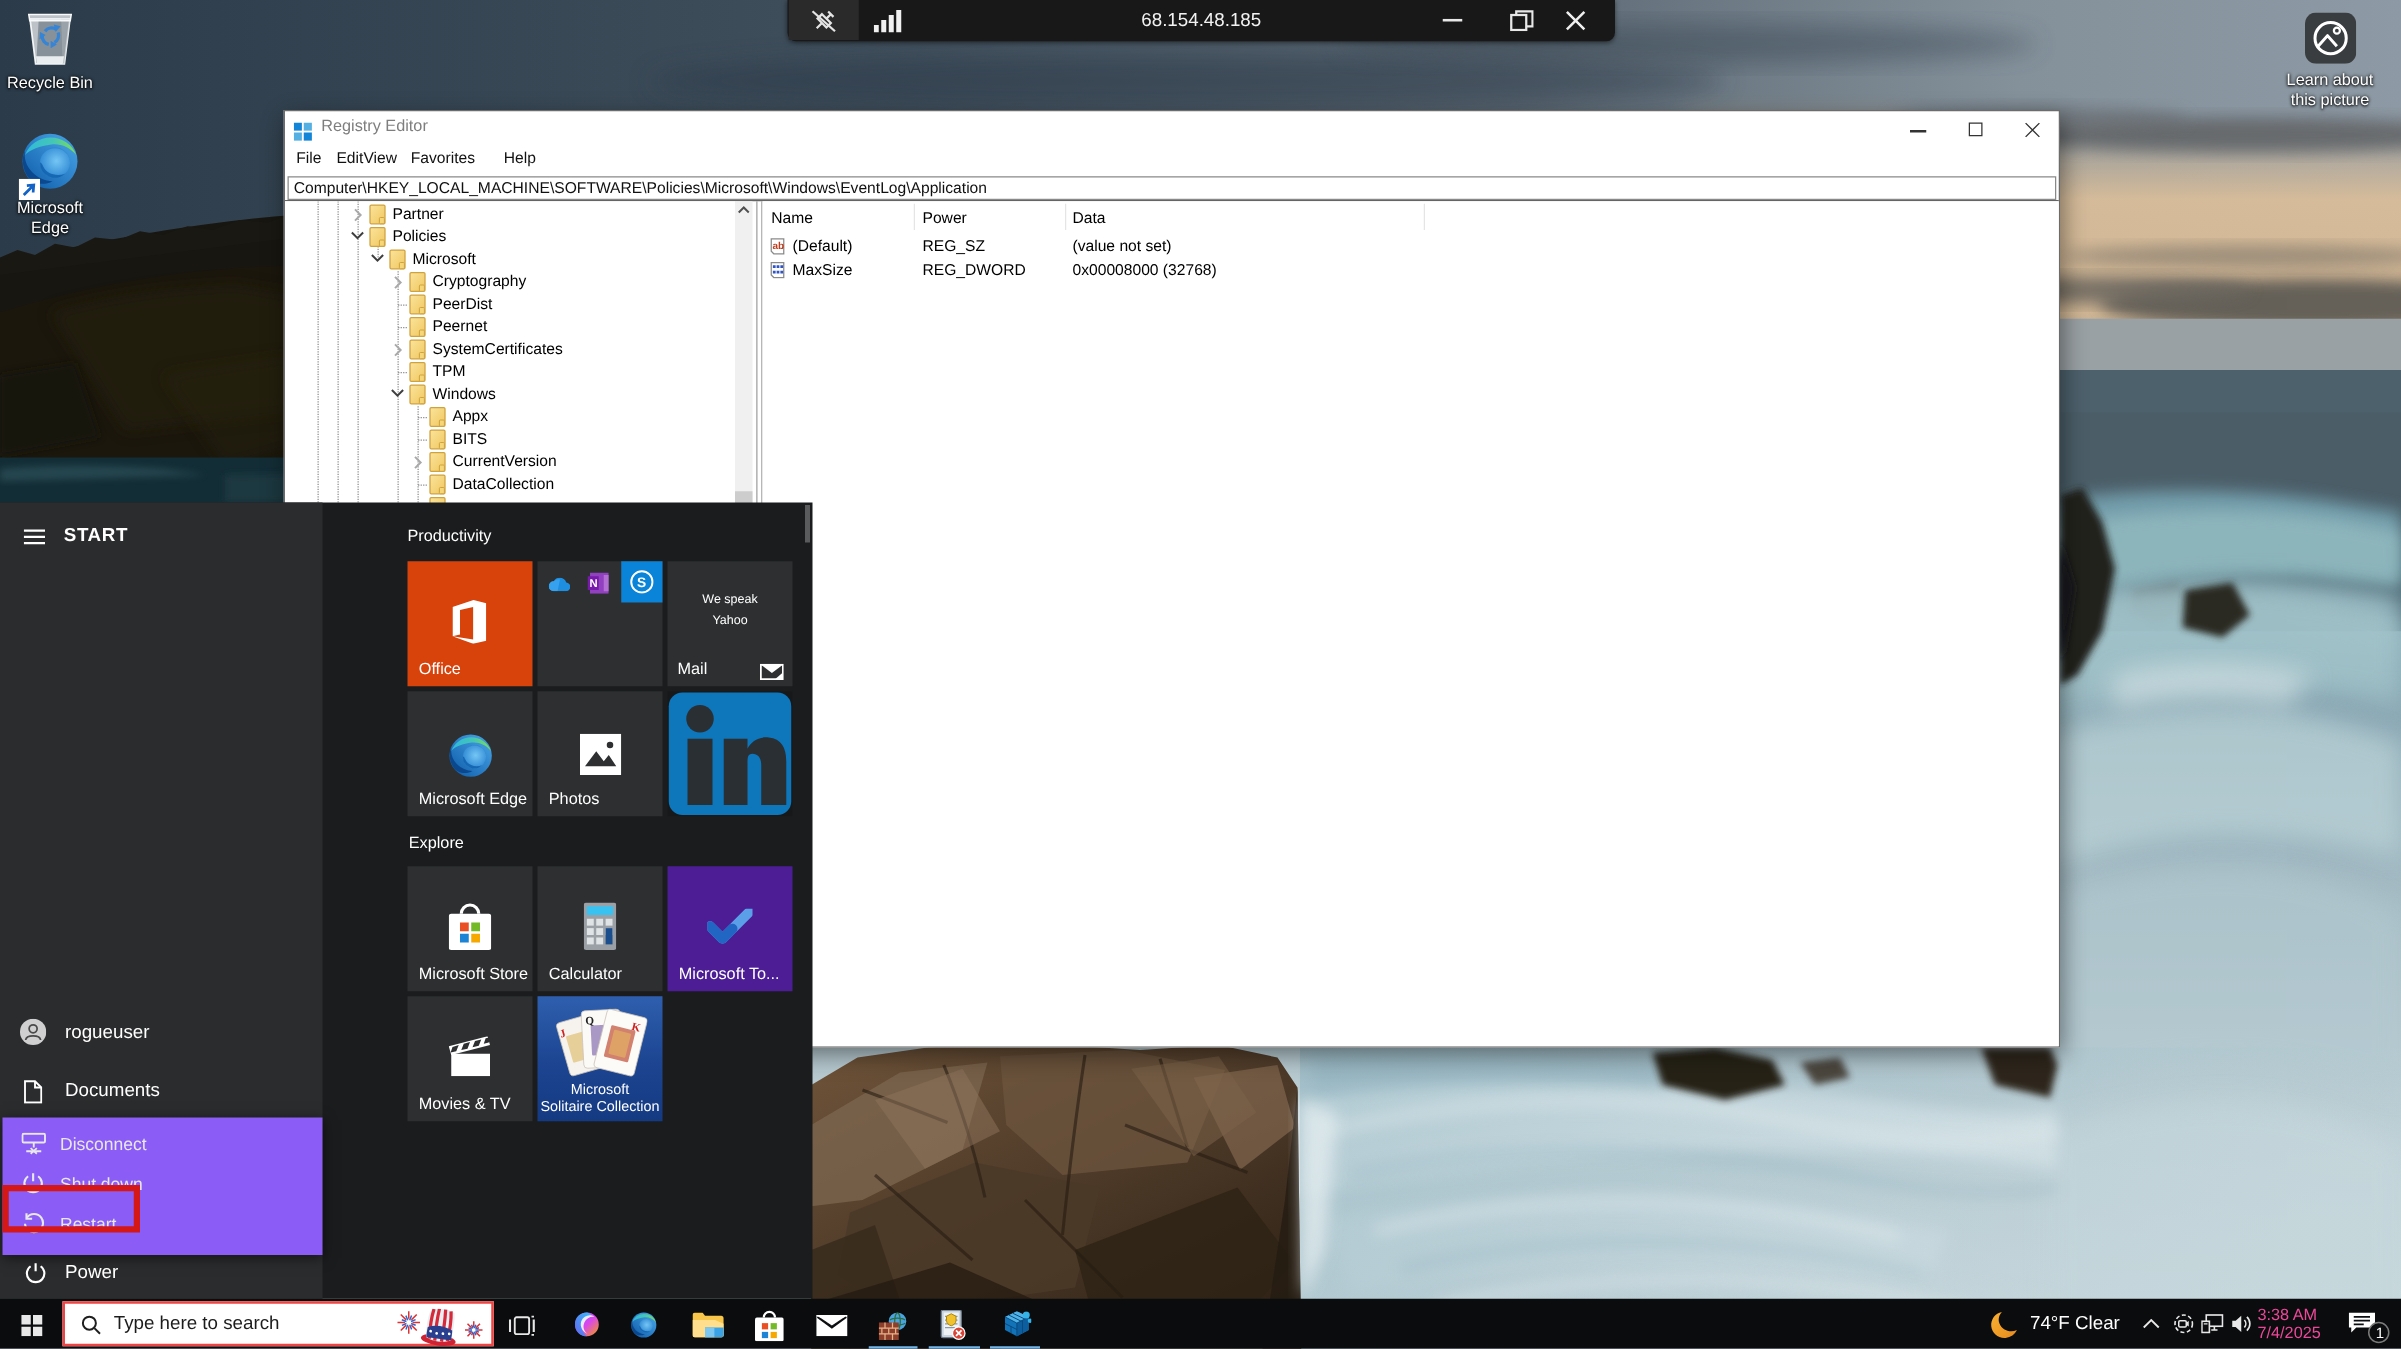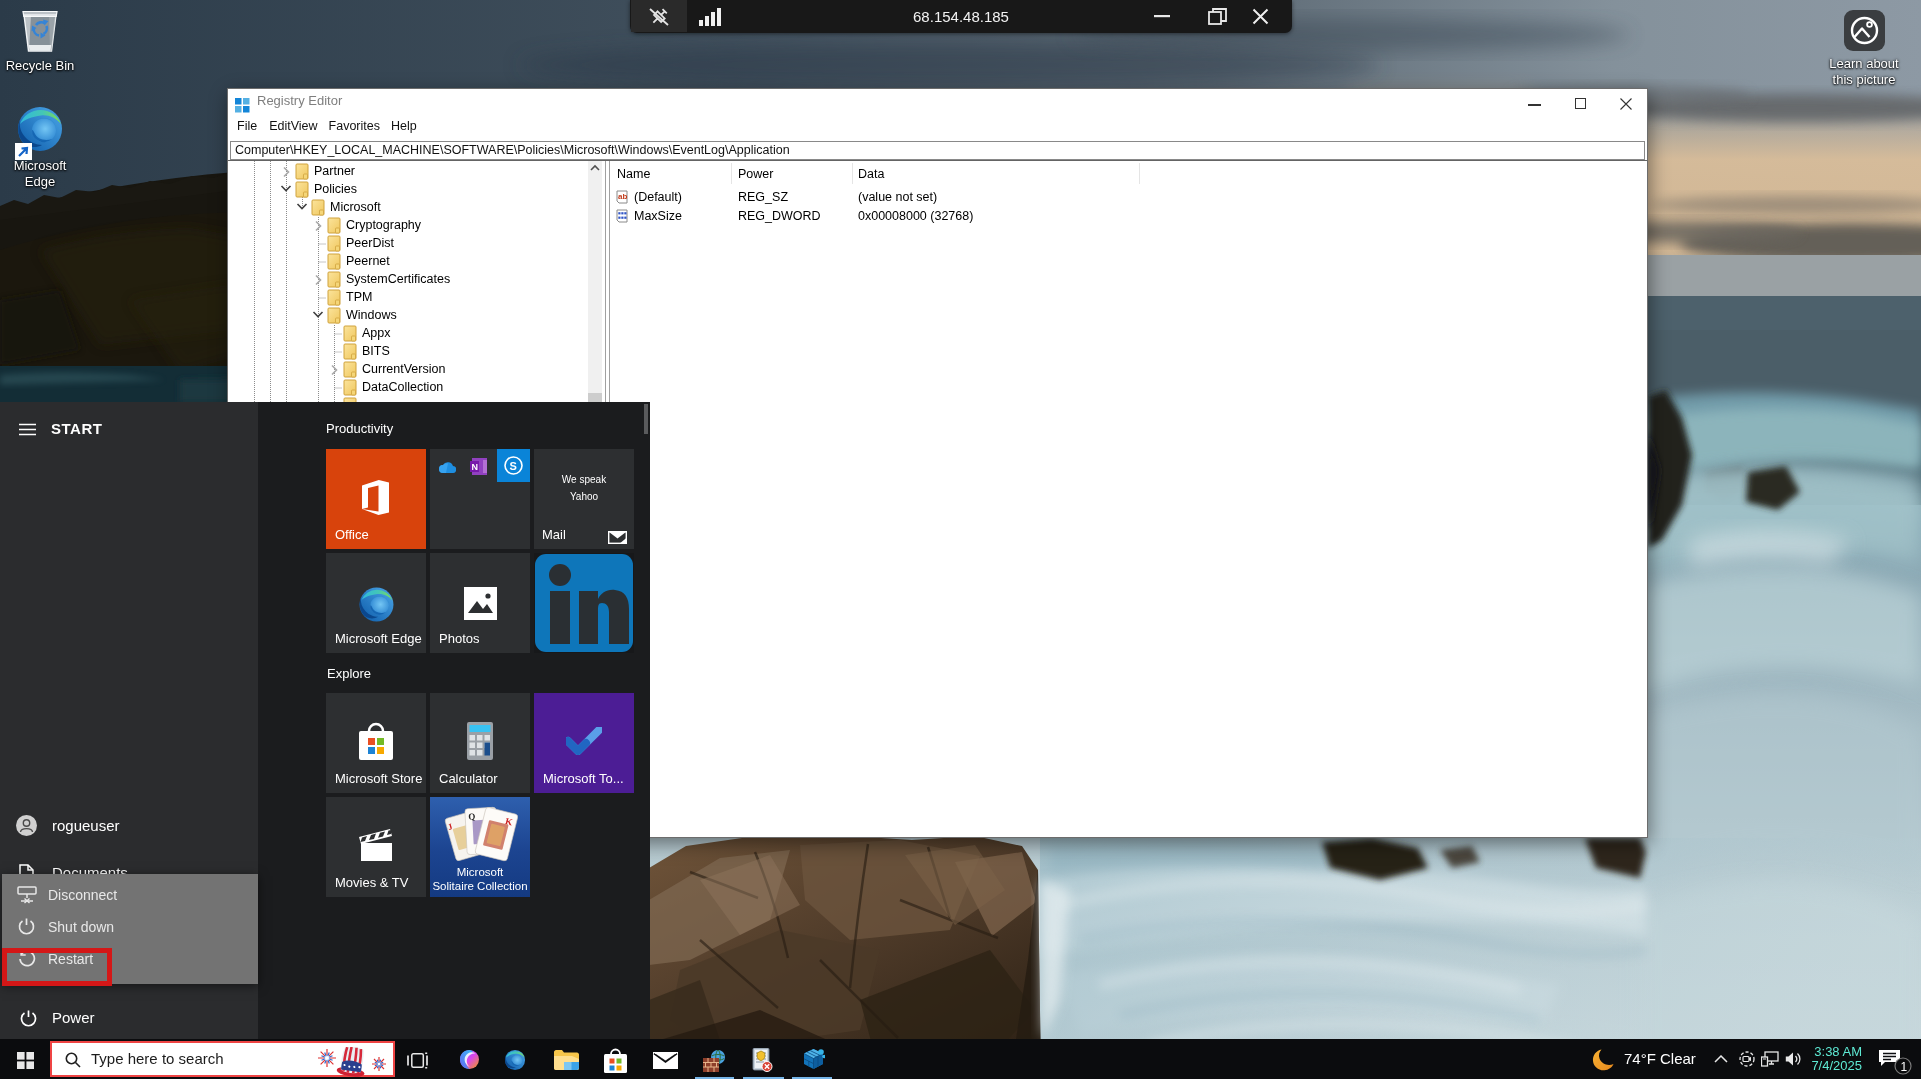--- a/index.html
+++ b/index.html
@@ -251,21 +251,21 @@
     </g>
   </svg>
   <div class="abs" style="left:29px;top:4px;font-size:13px;color:#7e7e7e">Registry Editor</div>
   <div class="abs" style="left:1300px;top:15px;width:13px;height:1.5px;background:#333"></div>
   <div class="abs" style="left:1347px;top:9px;width:11px;height:11px;border:1.2px solid #333"></div>
   <svg class="abs" style="left:1392px;top:9px" width="12" height="12" viewBox="0 0 12 12">
         <path d="M0.5 0.5 L11.5 11.5 M11.5 0.5 L0.5 11.5" stroke="#333" stroke-width="1.1"></path>
       </svg>
 
   <div class="abs" style="left:9px;top:30px;font-size:12.5px;color:#111;letter-spacing:0"> 
-    <span style="margin-right:12px">File</span><span style="">Edit</span><span style="margin-right:11px">View</span><span style="margin-right:11px">Favorites</span><span>Help</span>
+    <span style="margin-right:12px">File</span><span style="">Edit</span><span style="margin-right:11px">View</span><span style="margin-right:23px">Favorites</span><span>Help</span>
   </div>
 
   <div class="abs" style="left:2px;top:52px;width:1415px;height:19px;border:1px solid #898989;font-size:12.5px;color:#111;line-height:17px;padding-left:4px">Computer\HKEY_LOCAL_MACHINE\SOFTWARE\Policies\Microsoft\Windows\EventLog\Application</div>
 
   <div class="abs" style="left:0;top:71px;width:1419px;height:1px;background:#646464"></div>
 
   <div class="abs" style="left:0;top:72px;width:360px;height:676px;background:#fff;overflow:hidden;font-size:12.5px;color:#000" id="tree">
     <svg width="360" height="676" style="position:absolute;left:0;top:0">
       <g stroke="#8c8c8c" stroke-width="1" stroke-dasharray="1,1">
         <line x1="26.5" y1="0" x2="26.5" y2="676"></line>
@@ -387,21 +387,21 @@
     <circle cx="10.5" cy="8" r="3.2" fill="none" stroke="#4a4a4a" stroke-width="1.4"></circle>
     <path d="M4.5 17 C5 12.5 16 12.5 16.5 17" fill="none" stroke="#4a4a4a" stroke-width="1.4"></path>
   </svg>
   <div class="abs" style="left:52px;top:415px;color:#fff;font-size:15px">rogueuser</div>
   <svg class="abs" style="left:19px;top:462px" width="15" height="19" viewBox="0 0 15 19">
     <path d="M1 1 L9 1 L14 6 L14 18 L1 18 Z" fill="none" stroke="#fff" stroke-width="1.5"></path>
     <path d="M9 1 L9 6 L14 6" fill="none" stroke="#fff" stroke-width="1.5"></path>
   </svg>
   <div class="abs" style="left:52px;top:462px;color:#fff;font-size:15px">Documents</div>
 
-  <div class="abs" style="left:2px;top:472px;width:256px;height:110px;background:#737373;box-shadow:0 2px 10px rgba(0,0,0,0.55)">
+  <div class="abs" style="left:2px;top:492px;width:256px;height:110px;background:#8b5cf6;box-shadow:0 2px 10px rgba(0,0,0,0.55)">
     <svg class="abs" style="left:15px;top:12px" width="20" height="18" viewBox="0 0 20 18">
       <rect x="1" y="1" width="18" height="7" rx="1" fill="none" stroke="#e8e8e8" stroke-width="1.5"></rect>
       <path d="M10 8 L10 12 M4 15 L16 15" stroke="#e8e8e8" stroke-width="1.5"></path>
       <path d="M7.5 12.5 L12.5 17 M12.5 12.5 L7.5 17" stroke="#e8e8e8" stroke-width="1.4"></path>
     </svg>
     <div class="abs" style="left:46px;top:13px;color:#e8e8e8;font-size:14px">Disconnect</div>
     <svg class="abs" style="left:16px;top:44px" width="17" height="18" viewBox="0 0 17 18">
       <path d="M8.5 0.5 L8.5 7" stroke="#e8e8e8" stroke-width="1.7"></path>
       <path d="M4.5 3 A7 7 0 1 0 12.5 3" fill="none" stroke="#e8e8e8" stroke-width="1.7"></path>
     </svg>
@@ -738,21 +738,21 @@
   <svg class="abs" style="left:1761px;top:12px" width="18" height="16" viewBox="0 0 18 16">
     <rect x="4" y="1" width="13" height="9" fill="none" stroke="#e8e8e8" stroke-width="1.3"></rect>
     <path d="M8 13 L13 13 M10.5 10 L10.5 13" stroke="#e8e8e8" stroke-width="1.3"></path>
     <rect x="0.5" y="6" width="6" height="9" fill="#0b0c0e" stroke="#e8e8e8" stroke-width="1.3"></rect>
     <path d="M2 8 L5 8" stroke="#e8e8e8" stroke-width="1"></path>
   </svg>
   <svg class="abs" style="left:1785px;top:12px" width="17" height="16" viewBox="0 0 17 16">
     <path d="M0.8 5.5 L3.5 5.5 L8 1.5 L8 14.5 L3.5 10.5 L0.8 10.5 Z" fill="#e8e8e8"></path>
     <path d="M10.5 5 A4.5 4.5 0 0 1 10.5 11 M12.5 2.5 A7.5 7.5 0 0 1 12.5 13.5" fill="none" stroke="#e8e8e8" stroke-width="1.3"></path>
   </svg>
-  <div class="abs" style="left:1806px;top:6px;width:56px;text-align:right;color:#5eead4;font-size:13px;line-height:14px">3:38 AM<br>7/4/2025</div>
+  <div class="abs" style="left:1806px;top:6px;width:56px;text-align:left;color:#ec4899;font-size:13px;line-height:14px">3:38 AM<br>7/4/2025</div>
   <svg class="abs" style="left:1879px;top:11px" width="34" height="25" viewBox="0 0 34 25">
     <path d="M0 0 L21 0 L21 12 L6 12 L2 16 L2 12 L0 12 Z" fill="#fff"></path>
     <path d="M4 3.5 L17 3.5 M4 6.5 L17 6.5 M4 9.5 L12 9.5" stroke="#0d0e11" stroke-width="1.4"></path>
     <circle cx="24" cy="16" r="8" fill="#0b0c0e" stroke="#7a7a7a" stroke-width="1.2"></circle>
     <text x="21.5" y="20.5" font-size="12" fill="#fff" font-family="Liberation Sans">1</text>
   </svg>
 </div>
 
 </div>
 

